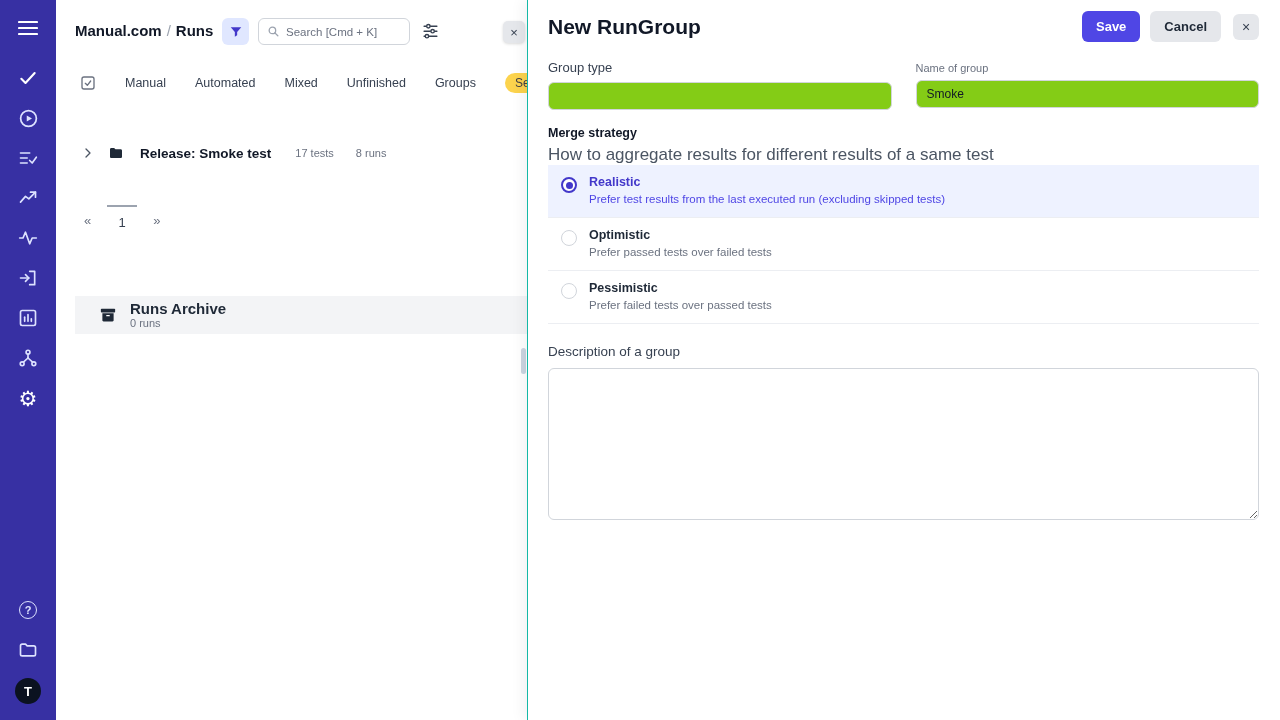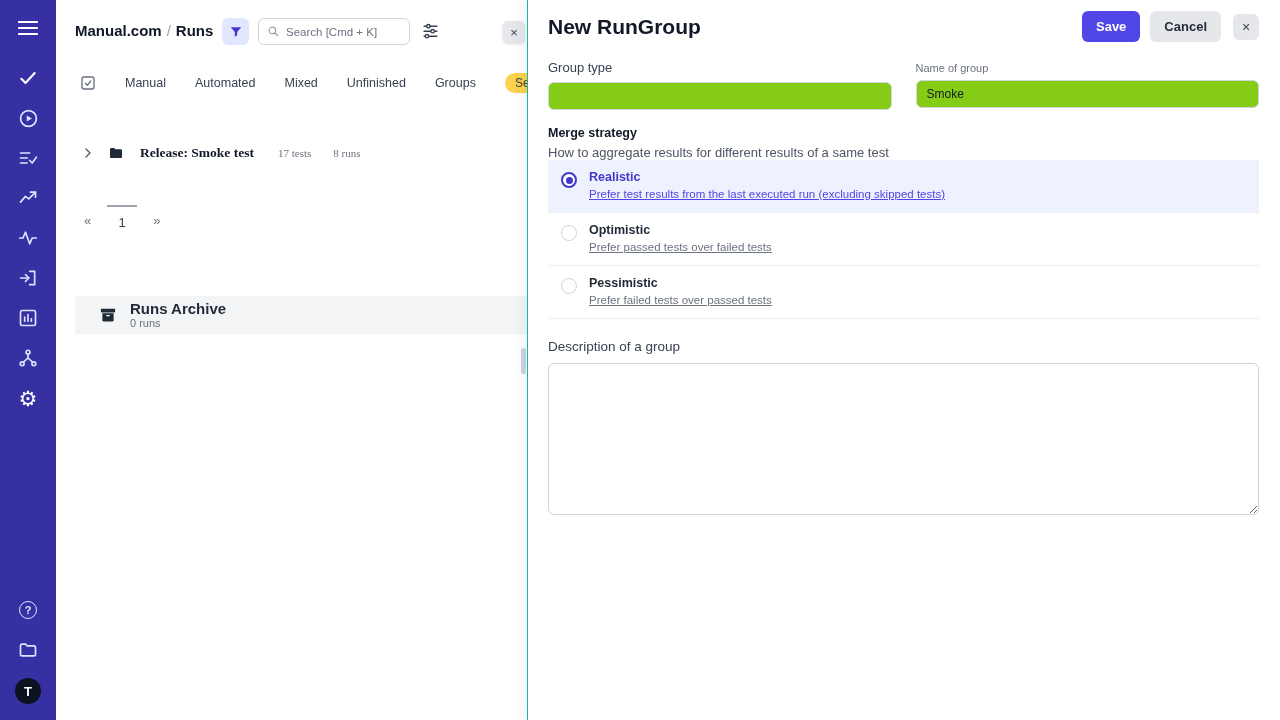--- a/index.html
+++ b/index.html
@@ -37,21 +37,21 @@
   .tune-btn { position:absolute; left:366px; top:22px; color:#374151; cursor:pointer; }
   .lp-close { position:absolute; right:2px; top:21px; width:22px; height:22px; border-radius:5px; background:#e5e7eb;
               box-shadow:0 1px 3px rgba(0,0,0,.15); display:flex; align-items:center; justify-content:center;
               font-size:13px; color:#374151; cursor:pointer; }
 
   .tabs-row { display:flex; align-items:center; gap:29px; padding-left:24px; margin-top:11px; }
   .tab { font-size:12.5px; color:#374151; cursor:pointer; white-space:nowrap; }
   .tab-icon { color:#6b7280; display:flex; }
   .severity-pill { background:#fcd34d; color:#3f3f46; font-size:12px; padding:3px 10px; border-radius:10px; cursor:pointer; }
 
-  .tree-row { display:flex; align-items:center; padding-left:26px; margin-top:52px; gap:14px; cursor:pointer;font-family:Liberation Serif, serif; }
+  .tree-row { display:flex; align-items:center; padding-left:26px; margin-top:52px; gap:14px; cursor:pointer; }
   .tree-title { font-size:13.5px; font-weight:600; color:#111827; margin-left:2px; }
   .tree-meta { font-size:11px; color:#6b7280; margin-left:10px; }
   .tree-meta + .tree-meta { margin-left:8px; }
 
   .pagination { display:flex; align-items:flex-end; gap:16px; padding-left:28px; margin-top:44px; }
   .pg-arrow { font-size:13px; color:#6b7280; cursor:pointer; padding-bottom:2px; }
   .pg-current { display:flex; flex-direction:column; align-items:center; cursor:pointer; }
   .pg-line { width:30px; border-top:2px solid #9ca3af; margin-bottom:8px; }
   .pg-num { font-size:13px; color:#374151; }
 
@@ -79,31 +79,31 @@
   .form { padding:18px 21px 0 20px; }
   .form-grid { display:flex; gap:24px; }
   .form-col { flex:1; }
   .lbl-lg { font-size:13px; color:#374151; margin-bottom:7px; }
   .lbl-sm { font-size:11px; color:#6b7280; margin-bottom:6px; margin-top:2px; }
   .text-input { width:100%; height:28px; border:1px solid #d1d5db; border-radius:6px; padding:0 10px;
                 font-size:12px; color:#111827; font-family:"Liberation Sans", sans-serif; outline:none; background:#84cc16; }
 
   .merge-block { margin-top:16px; }
   .merge-label { font-size:12.5px; font-weight:700; color:#111827; }
-  .merge-hint { font-size:13px; color:#4b5563; margin-top:5px; }
+  .merge-hint { font-size:17px; color:#4b5563; margin-top:5px; }
 
   .options { }
   .option { display:flex; gap:12px; padding:10px 14px 12px 13px; border-bottom:1px solid #eceef2; cursor:pointer; }
   .option.selected { background:#eef2ff; }
   .radio { width:16px; height:16px; border-radius:50%; border:1.5px solid #d1d5db; background:#fff;
            margin-top:2px; flex:none; display:flex; align-items:center; justify-content:center; }
   .option.selected .radio { border:2px solid #4338ca; }
   .radio .dot { width:7px; height:7px; border-radius:50%; background:#4338ca; }
   .opt-title { font-size:12.5px; font-weight:600; color:#1f2937; }
-  .opt-desc { font-size:11.5px; color:#6b7280; margin-top:4px;text-decoration:underline; }
+  .opt-desc { font-size:11.5px; color:#6b7280; margin-top:4px; }
   .option.selected .opt-title { color:#4338ca; }
   .option.selected .opt-desc { color:#4f46e5; }
 
   .desc-block { margin-top:20px; }
   .desc-label { font-size:13.5px; color:#374151; }
   .desc-area { display:block; margin-top:9px; width:100%; height:152px; border:1px solid #d1d5db; border-radius:6px;
                padding:8px 10px; font-size:12px; color:#111827; font-family:"Liberation Sans", sans-serif; outline:none; }
 </style>
 </head>
 <body>

